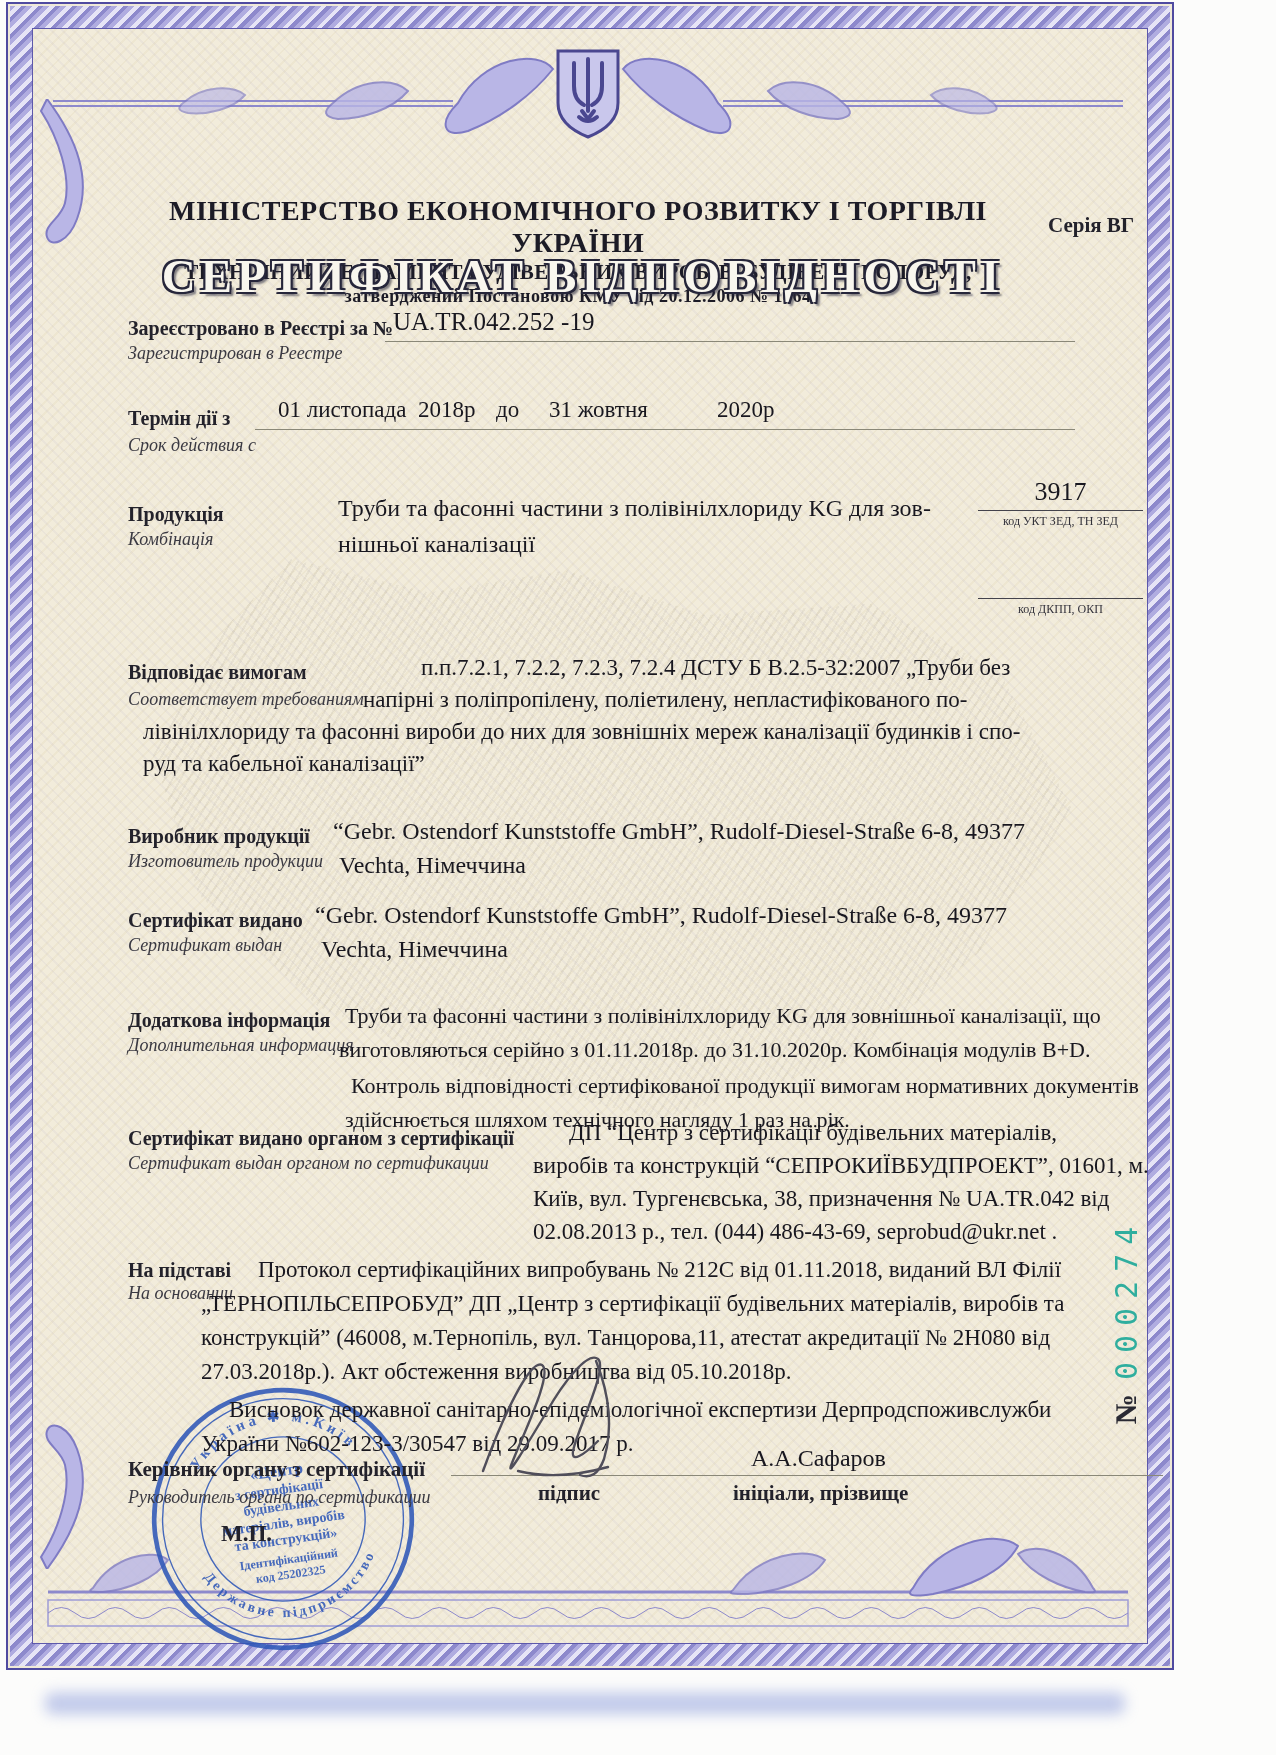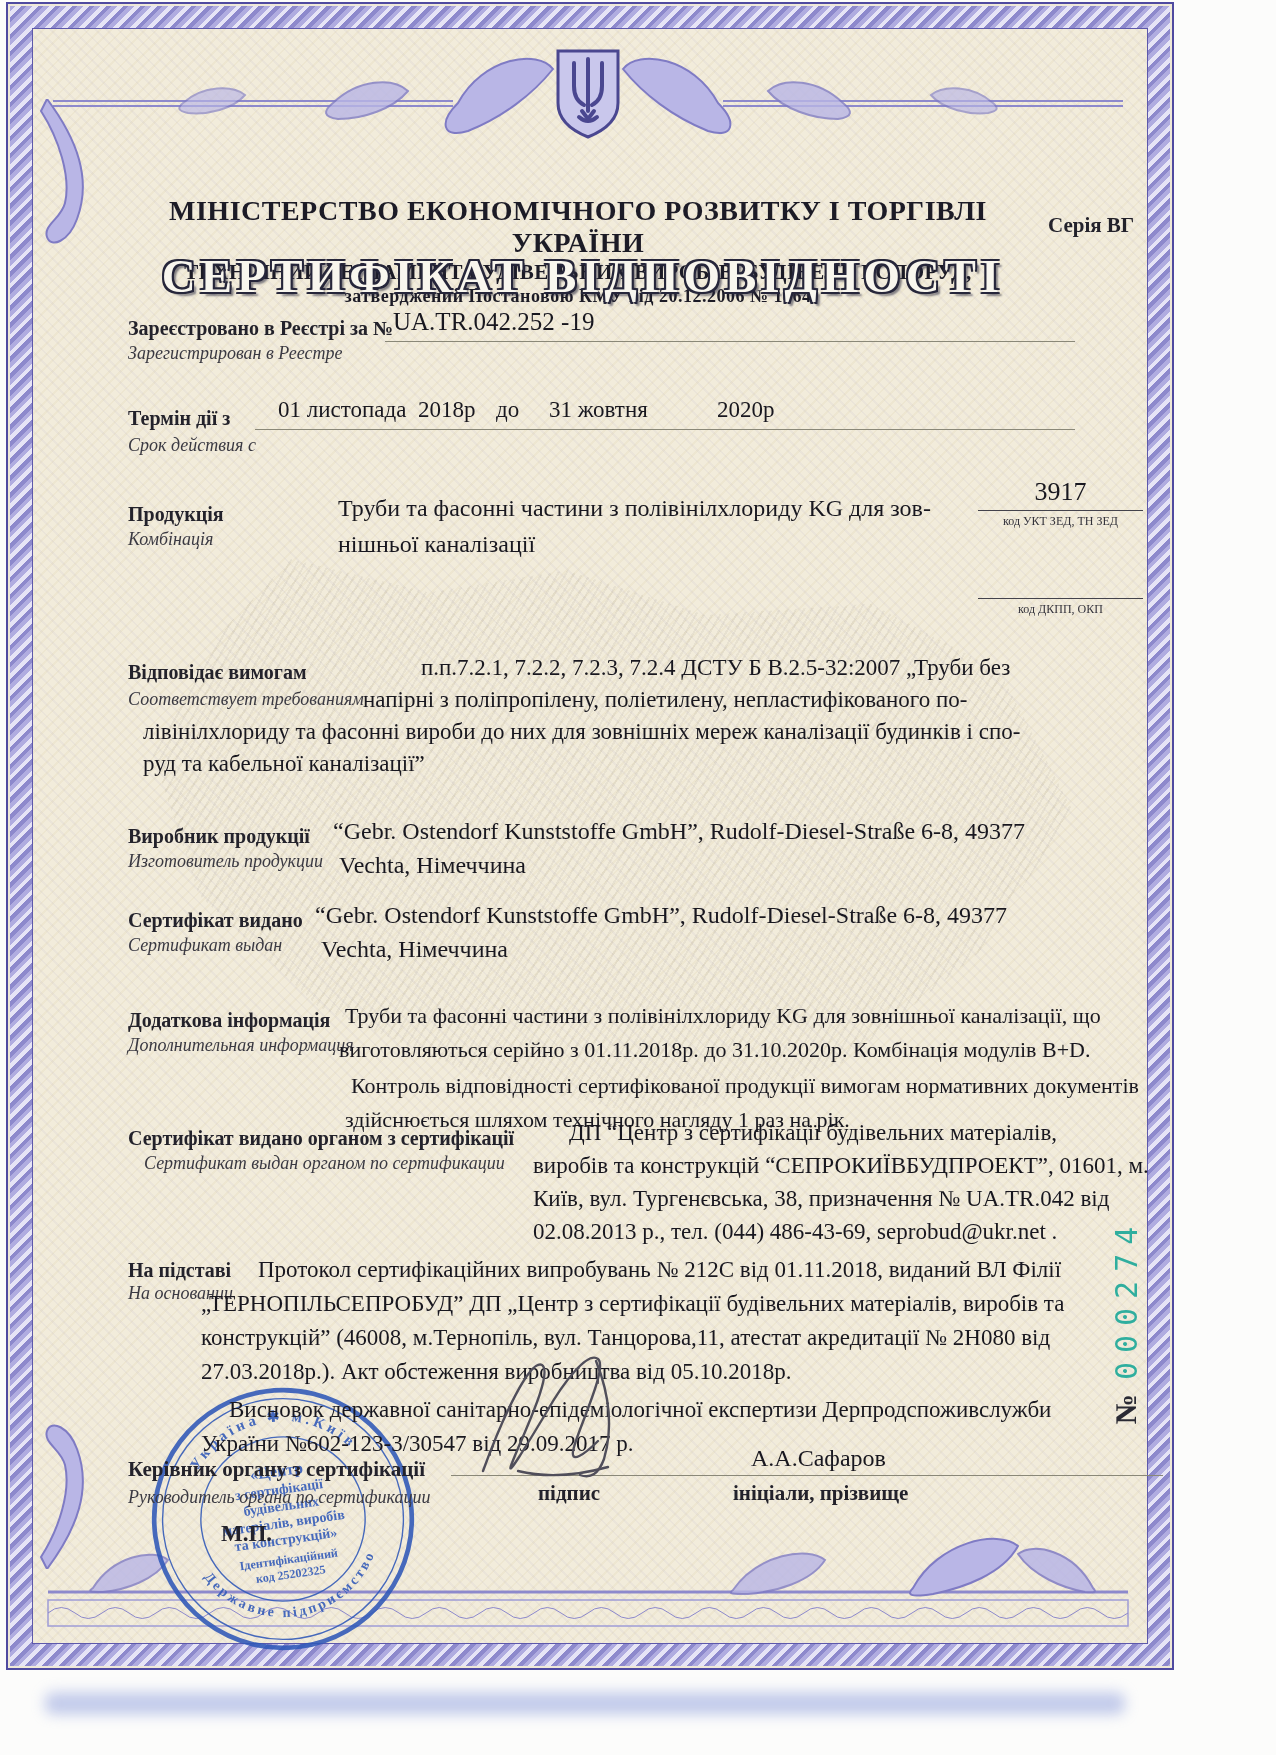--- a/index.html
+++ b/index.html
@@ -157,21 +157,21 @@
     <div class="abs val" style="left:288px;top:907px;font-size:24px;">Vechta, Німеччина</div>
 
     <div class="abs lbl-uk" style="left:95px;top:980px;">Додаткова інформація</div>
     <div class="abs lbl-ru" style="left:95px;top:1006px;">Дополнительная информация</div>
     <div class="abs val" style="left:312px;top:974px;font-size:22px;">Труби та фасонні частини з полівінілхлориду KG для зовнішньої каналізації, що</div>
     <div class="abs val" style="left:306px;top:1008px;font-size:22px;">виготовляються серійно з 01.11.2018р. до 31.10.2020р. Комбінація модулів B+D.</div>
     <div class="abs val" style="left:318px;top:1044px;font-size:22px;">Контроль відповідності сертифікованої продукції вимогам нормативних документів</div>
     <div class="abs val" style="left:312px;top:1078px;font-size:22px;">здійснюється шляхом технічного нагляду 1 раз на рік.</div>
 
     <div class="abs lbl-uk" style="left:95px;top:1098px;text-align:right;">Сертифікат видано органом з сертифікації</div>
-    <div class="abs lbl-ru" style="left:95px;top:1124px;margin-left:16px;">Сертификат выдан органом по сертификации</div>
+    <div class="abs lbl-ru" style="left:95px;top:1124px;">Сертификат выдан органом по сертификации</div>
     <div class="abs val" style="left:536px;top:1091px;">ДП “Центр з сертифікації будівельних  матеріалів,</div>
     <div class="abs val" style="left:500px;top:1124px;">виробів та конструкцій “СЕПРОКИЇВБУДПРОЕКТ”, 01601, м.</div>
     <div class="abs val" style="left:500px;top:1157px;">Київ, вул. Тургенєвська, 38, призначення № UA.TR.042 від</div>
     <div class="abs val" style="left:500px;top:1190px;">02.08.2013 р., тел. (044) 486-43-69, seprobud@ukr.net .</div>
 
     <div class="abs lbl-uk" style="left:95px;top:1230px;">На підставі</div>
     <div class="abs lbl-ru" style="left:95px;top:1254px;">На основании</div>
     <div class="abs val z2" style="left:225px;top:1228px;">Протокол сертифікаційних випробувань № 212С від 01.11.2018, виданий ВЛ Філії</div>
     <div class="abs val z2" style="left:168px;top:1262px;">„ТЕРНОПІЛЬСЕПРОБУД” ДП „Центр з сертифікації будівельних матеріалів, виробів та</div>
     <div class="abs val z2" style="left:168px;top:1296px;">конструкцій” (46008, м.Тернопіль, вул. Танцорова,11, атестат акредитації № 2Н080 від</div>

